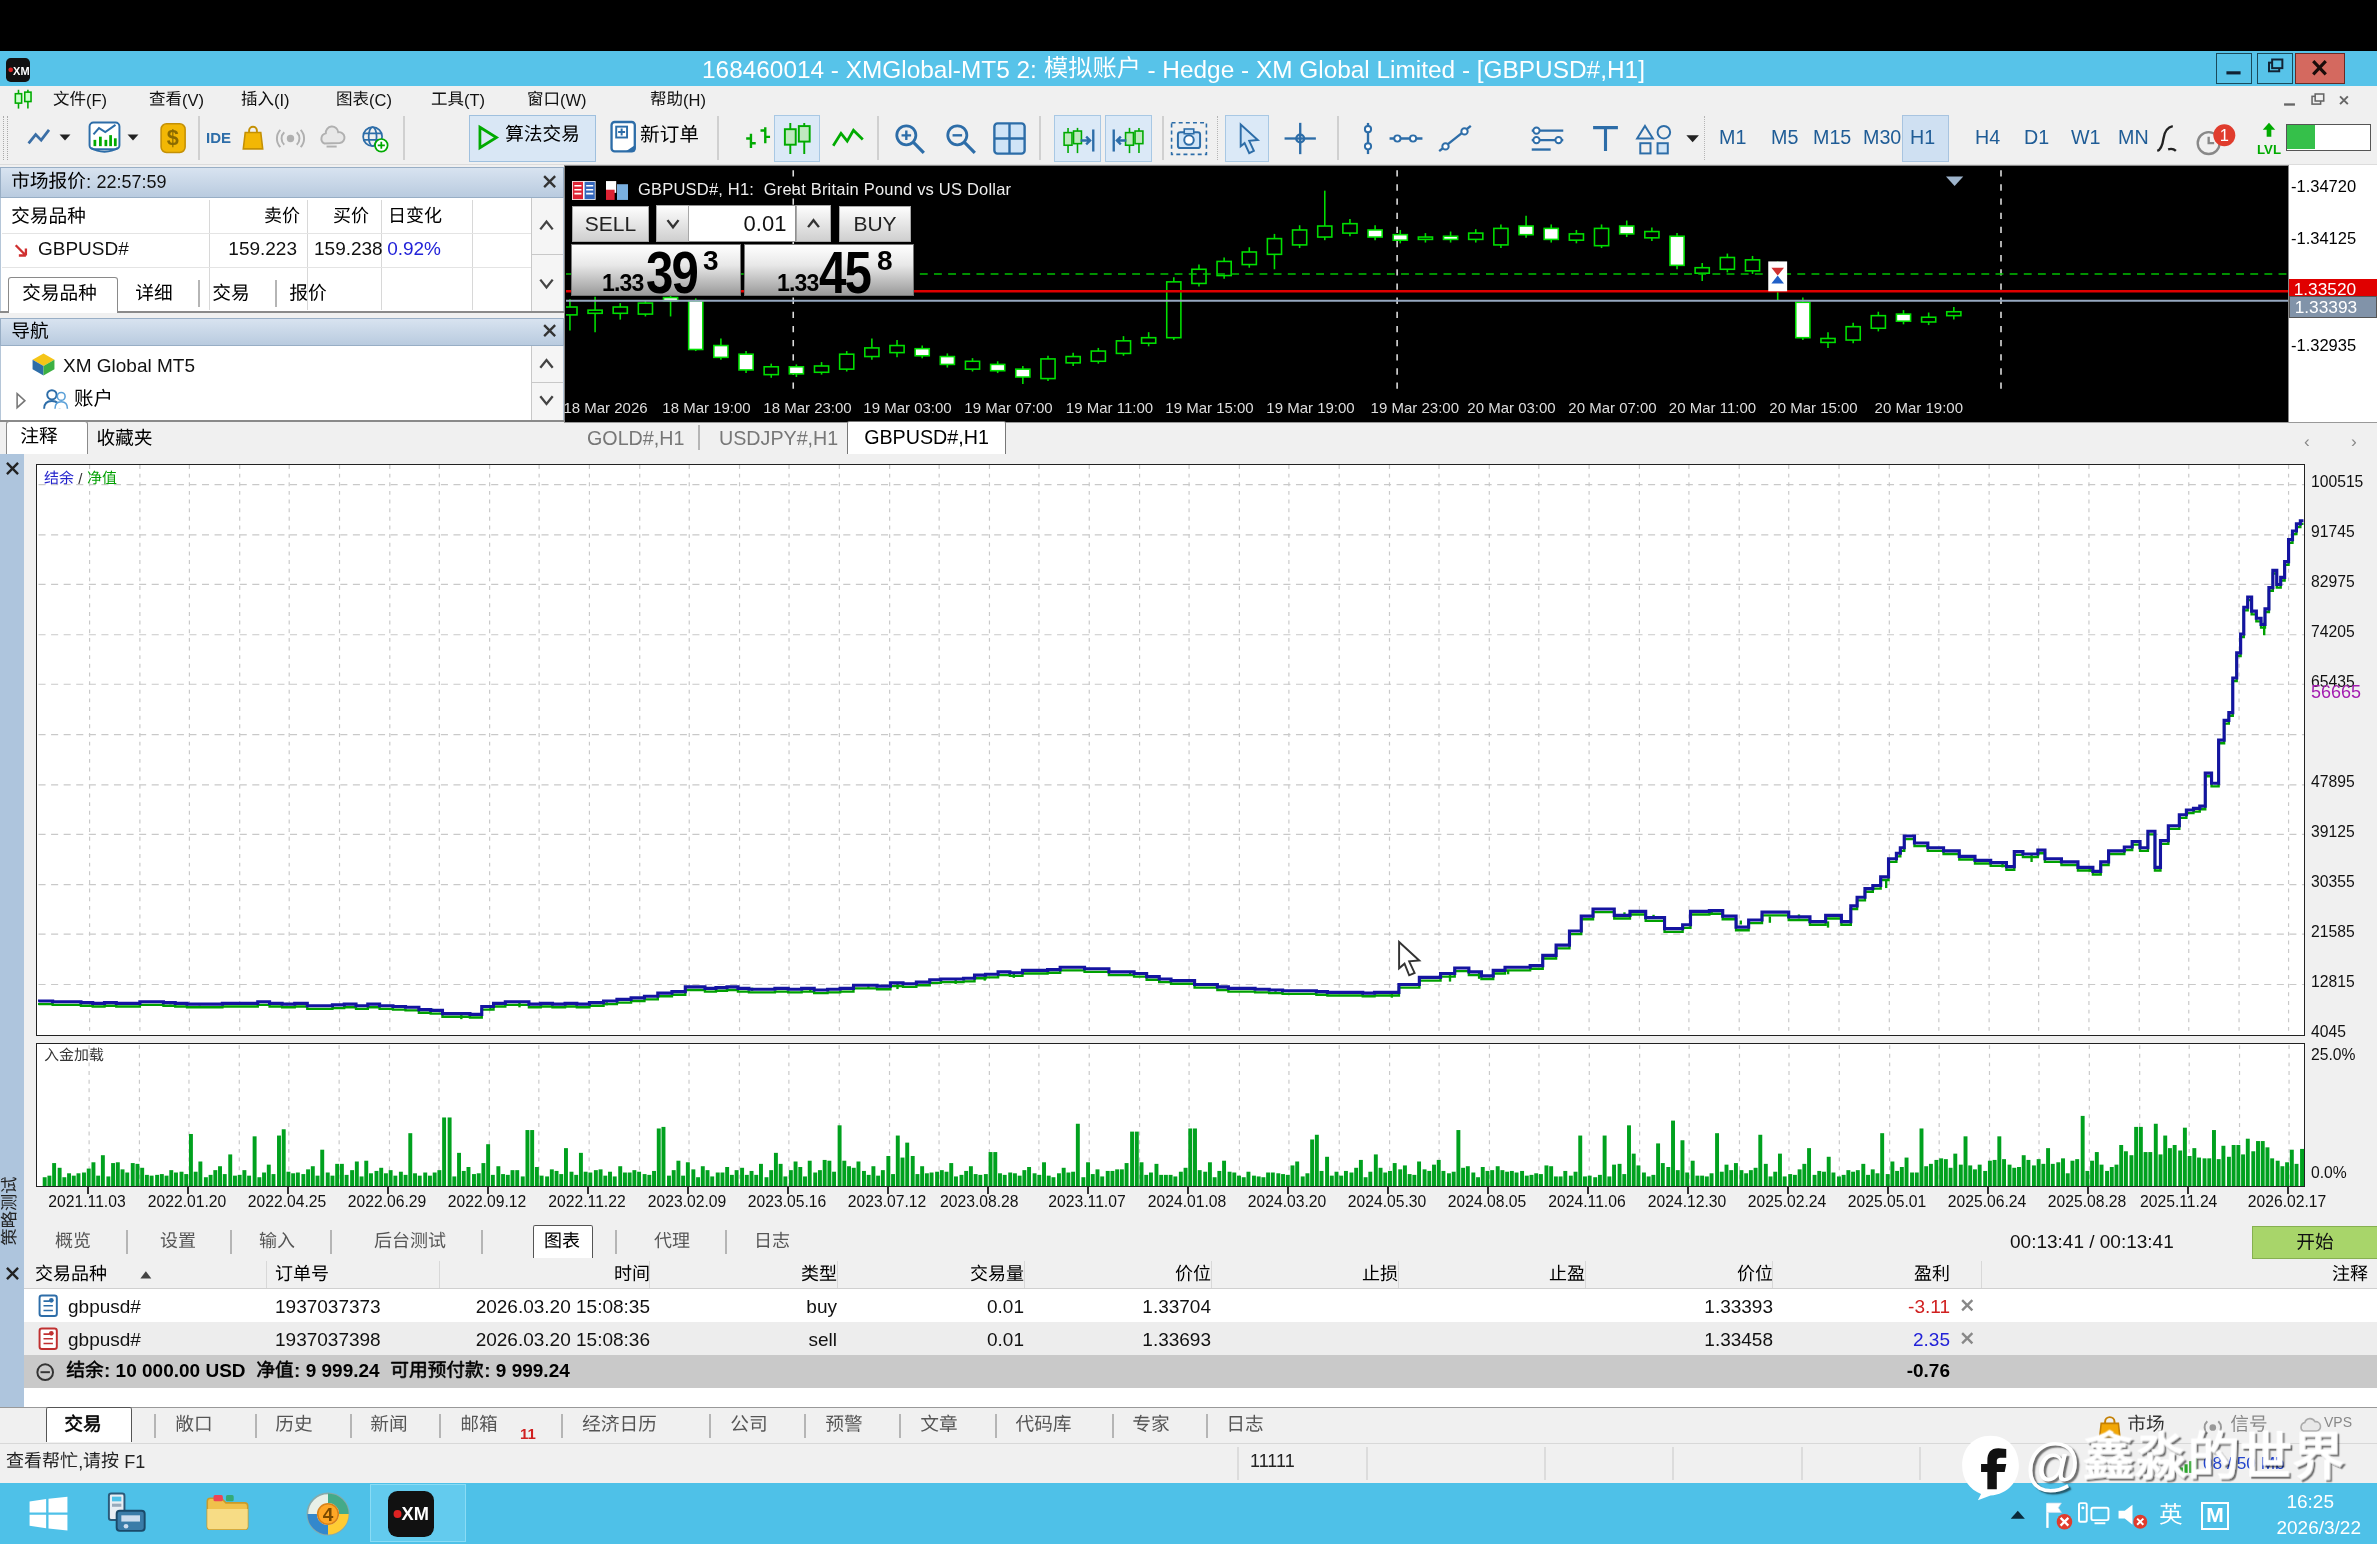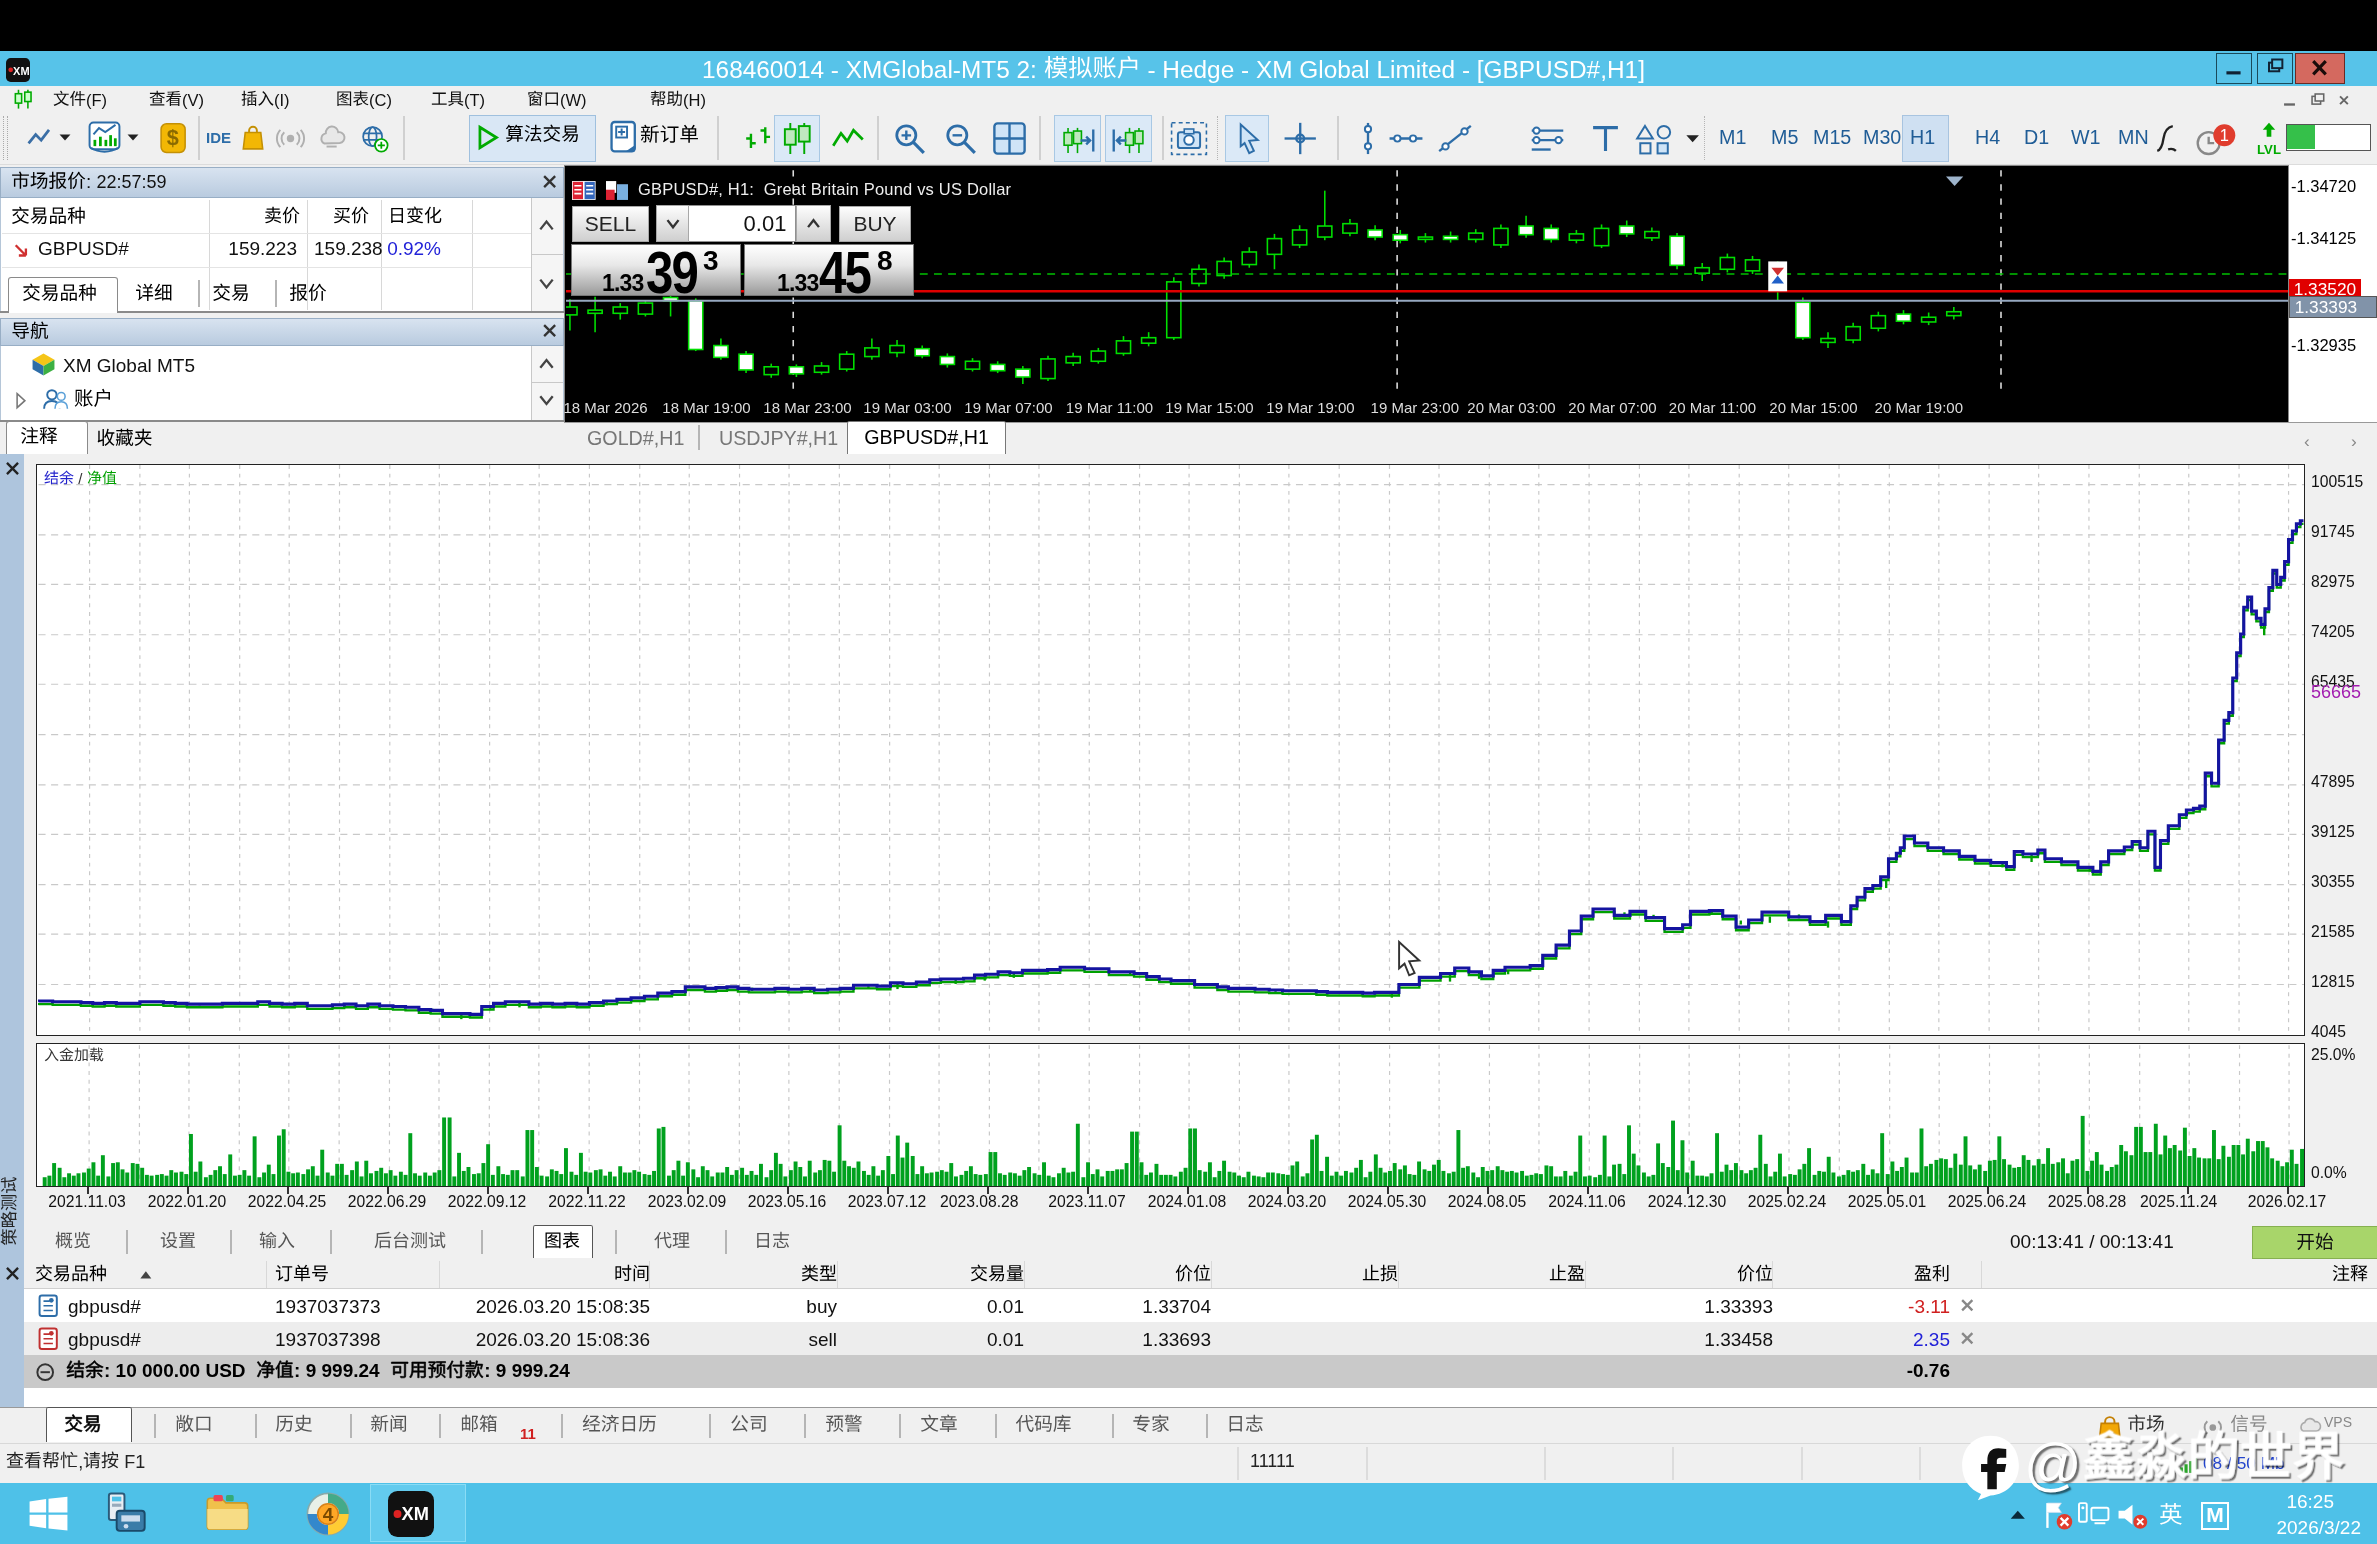--- a/index.html
+++ b/index.html
@@ -609,21 +609,21 @@
     <div style="position:absolute;left:602px;top:270px;font-size:23px;font-weight:bold;color:#000;letter-spacing:-0.8px;">1.33</div>
     <div style="position:absolute;left:646px;top:238px;font-size:60px;font-weight:bold;color:#000;letter-spacing:-2.4px;transform:scaleX(0.82);transform-origin:0 0;">39</div>
     <div style="position:absolute;left:703px;top:245px;font-size:28px;font-weight:bold;color:#000;">3</div>
     <div style="position:absolute;left:744px;top:244px;width:170px;height:52px;background:linear-gradient(#ffffff 0%,#e8e8e8 40%,#9a9a9a 100%);border:0.8px solid #777;color:#000;"></div>
     <div style="position:absolute;left:777px;top:270px;font-size:23px;font-weight:bold;color:#000;letter-spacing:-0.8px;">1.33</div>
     <div style="position:absolute;left:819px;top:238px;font-size:60px;font-weight:bold;color:#000;letter-spacing:-2.4px;transform:scaleX(0.82);transform-origin:0 0;">45</div>
     <div style="position:absolute;left:877px;top:245px;font-size:28px;font-weight:bold;color:#000;">8</div>
     <div style="position:absolute;left:2291px;top:177px;font-size:16.5px;color:#000;">-1.34720</div>
     <div style="position:absolute;left:2291px;top:229px;font-size:16.5px;color:#000;">-1.34125</div>
     <div style="position:absolute;left:2291px;top:336px;font-size:16.5px;color:#000;">-1.32935</div>
-    <div style="position:absolute;left:2289px;top:279px;width:72px;height:19px;background:#e00000;color:#fff;font-size:17.3px;padding-left:4.7px;">1.33520</div>
+    <div style="position:absolute;left:2289px;top:279px;width:88px;height:19px;background:#e00000;color:#fff;font-size:17.3px;padding-left:4.7px;">1.33520</div>
     <div style="position:absolute;left:2289px;top:296px;width:88px;height:22px;background:#8193a9;color:#fff;font-size:17.3px;padding-left:4.7px;border:0.8px solid #555;line-height:20.4px;">1.33393</div>
     <div style="position:absolute;left:564px;top:393px;width:1725px;height:29px;background:#000;border-left:1.6px solid #888;border-right:1.6px solid #888;"></div>
     <div style="position:absolute;left:557px;top:399px;width:97px;font-size:15px;color:#ddd;text-align:center;">18 Mar 2026</div>
     <div style="position:absolute;left:658px;top:399px;width:97px;font-size:15px;color:#ddd;text-align:center;">18 Mar 19:00</div>
     <div style="position:absolute;left:759px;top:399px;width:97px;font-size:15px;color:#ddd;text-align:center;">18 Mar 23:00</div>
     <div style="position:absolute;left:859px;top:399px;width:97px;font-size:15px;color:#ddd;text-align:center;">19 Mar 03:00</div>
     <div style="position:absolute;left:960px;top:399px;width:97px;font-size:15px;color:#ddd;text-align:center;">19 Mar 07:00</div>
     <div style="position:absolute;left:1061px;top:399px;width:97px;font-size:15px;color:#ddd;text-align:center;">19 Mar 11:00</div>
     <div style="position:absolute;left:1161px;top:399px;width:97px;font-size:15px;color:#ddd;text-align:center;">19 Mar 15:00</div>
     <div style="position:absolute;left:1262px;top:399px;width:97px;font-size:15px;color:#ddd;text-align:center;">19 Mar 19:00</div>

